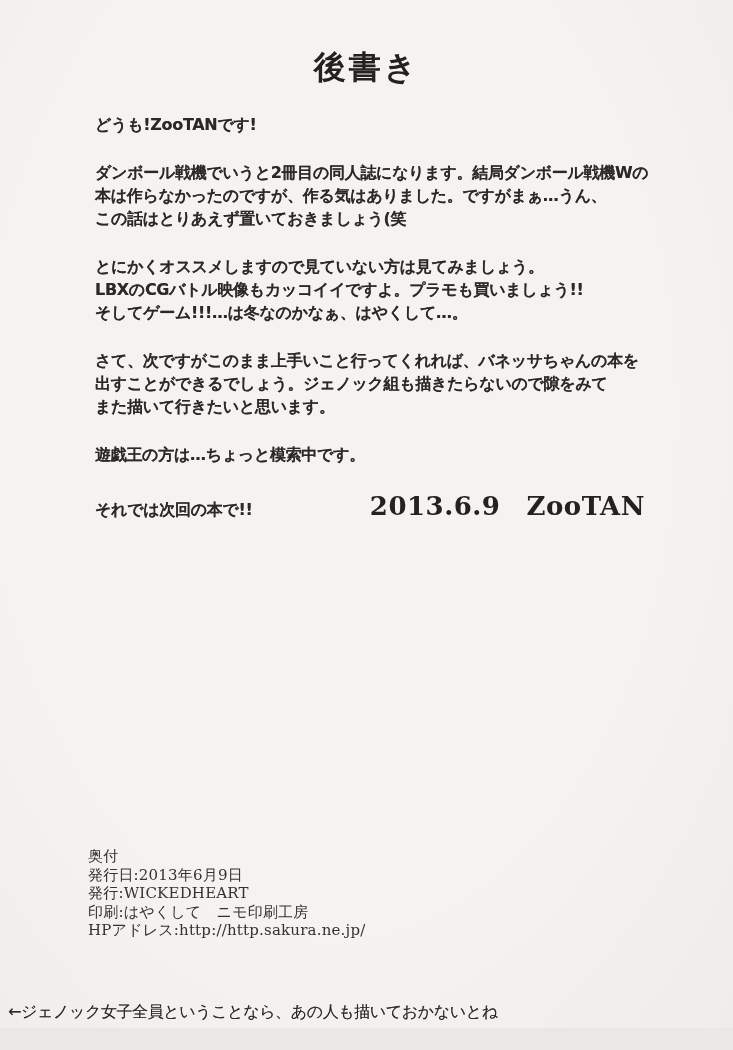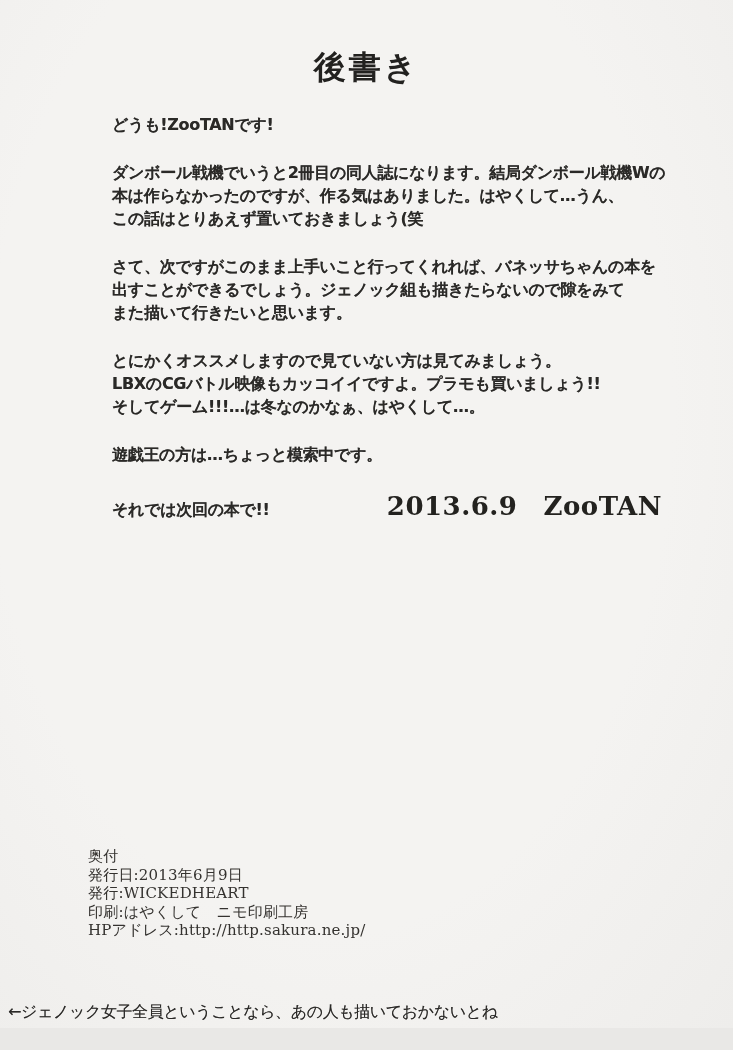--- a/index.html
+++ b/index.html
@@ -20,21 +20,21 @@
     position: absolute;
     top: 46px; left: 0; width: 733px;
     text-align: center;
     font-size: 32px;
     font-weight: 700;
     letter-spacing: 3px;
     color: #22211f;
   }
   .body-text {
     position: absolute;
-    top: 113px; left: 112px;
+    top: 113px; left: 95px;
     width: 562px;
   }
   .para {
     white-space: pre-line;
     font-size: 16px;
     font-weight: 700;
     line-height: 23px;
     letter-spacing: -0.3px;
     margin: 0 0 25px 0;
     color: #2a2927;
@@ -86,28 +86,28 @@
 </head>
 <body>
 
 <div class="page">
 
   <div class="title">後書き</div>
 
   <div class="body-text">
     <p class="para">どうも!ZooTANです!</p>
     <p class="para">ダンボール戦機でいうと2冊目の同人誌になります。結局ダンボール戦機Wの
-本は作らなかったのですが、作る気はありました。はやくして…うん、
+本は作らなかったのですが、作る気はありました。ですがまぁ…うん、
 この話はとりあえず置いておきましょう(笑</p>
+    <p class="para">とにかくオススメしますので見ていない方は見てみましょう。
+LBXのCGバトル映像もカッコイイですよ。プラモも買いましょう!!
+そしてゲーム!!!…は冬なのかなぁ、はやくして…。</p>
     <p class="para">さて、次ですがこのまま上手いこと行ってくれれば、バネッサちゃんの本を
 出すことができるでしょう。ジェノック組も描きたらないので隙をみて
 また描いて行きたいと思います。</p>
-    <p class="para">とにかくオススメしますので見ていない方は見てみましょう。
-LBXのCGバトル映像もカッコイイですよ。プラモも買いましょう!!
-そしてゲーム!!!…は冬なのかなぁ、はやくして…。</p>
     <p class="para">遊戯王の方は…ちょっと模索中です。</p>
 
     <div class="signoff-row">
       <span class="signoff-left">それでは次回の本で!!</span>
       <span class="signoff-right">
         <span class="date">2013.6.9</span><span>ZooTAN</span>
       </span>
     </div>
   </div>
 

